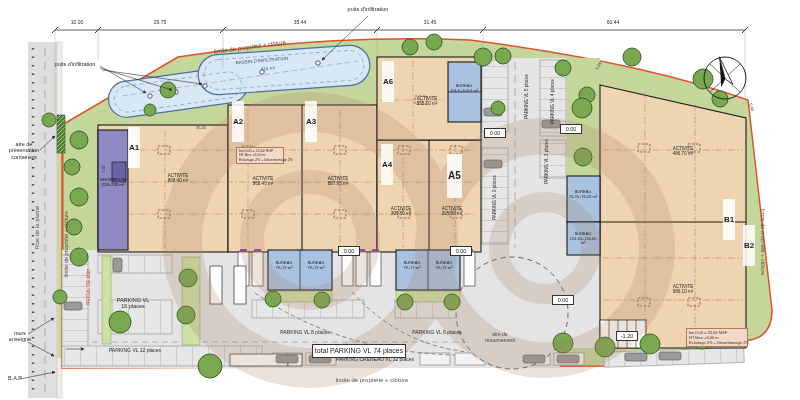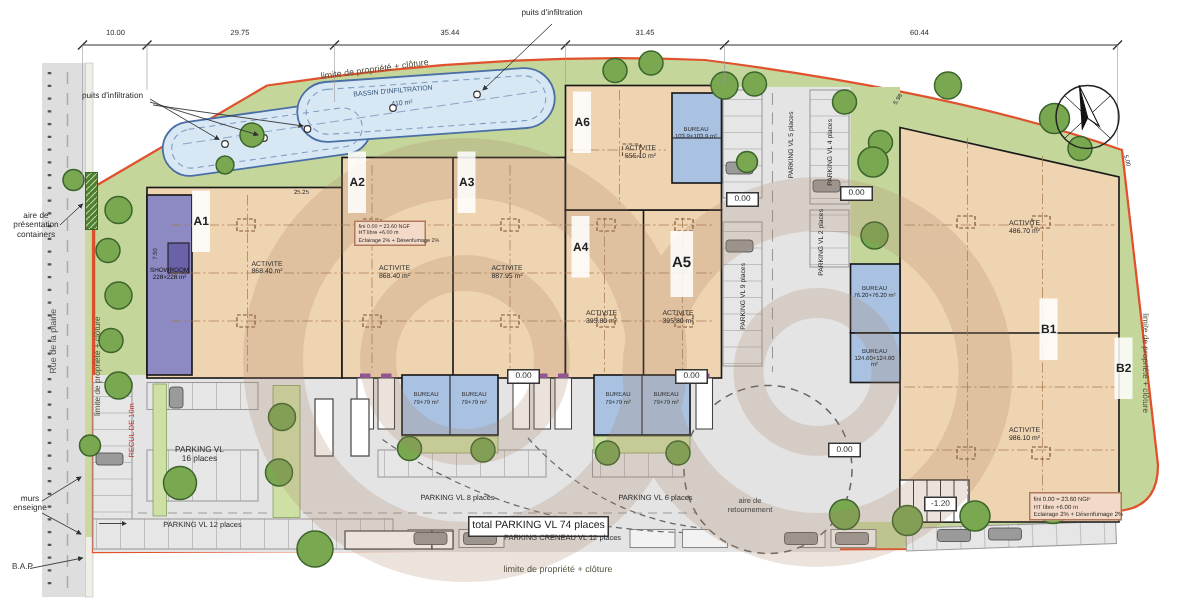--- a/index.html
+++ b/index.html
@@ -322,21 +322,21 @@
 enseigne</span>
 <span class="lbl" style="left:0px;top:375px;width:30px;font-size:5.5px;">B.A.P</span>
 <span class="lbl v" style="left:59px;top:284px;width:60px;font-size:5px;color:#cc3333;">RECUL DE 10m</span>
 
 <span class="lbl code" style="left:128px;top:127px;font-size:8px;">A1</span>
 <span class="lbl code" style="left:232px;top:101px;font-size:8px;">A2</span>
 <span class="lbl code" style="left:305px;top:101px;font-size:8px;">A3</span>
 <span class="lbl code" style="left:381px;top:144px;font-size:8px;">A4</span>
 <span class="lbl code" style="left:433px;top:154px;font-size:10px;margin-left:14px;">A5</span>
 <span class="lbl code" style="left:382px;top:61px;font-size:8px;">A6</span>
-<span class="lbl code" style="left:693px;top:199px;font-size:8px;">B1</span>
+<span class="lbl code" style="left:723px;top:199px;font-size:8px;">B1</span>
 <span class="lbl code" style="left:723px;top:225px;font-size:8px;margin-left:20px;">B2</span>
 
 <span class="lbl" style="left:153px;top:173px;width:50px;font-size:4.6px;"><span>ACTIVITE</span><br><span>868.40 m²</span></span>
 <span class="lbl" style="left:238px;top:176px;width:50px;font-size:4.6px;"><span>ACTIVITE</span><br><span>868.40 m²</span></span>
 <span class="lbl" style="left:313px;top:176px;width:50px;font-size:4.6px;"><span>ACTIVITE</span><br><span>887.95 m²</span></span>
 <span class="lbl" style="left:376px;top:206px;width:50px;font-size:4.6px;"><span>ACTIVITE</span><br><span>395.80 m²</span></span>
 <span class="lbl" style="left:427px;top:206px;width:50px;font-size:4.6px;"><span>ACTIVITE</span><br><span>395.80 m²</span></span>
 <span class="lbl" style="left:402px;top:96px;width:50px;font-size:4.6px;"><span>ACTIVITE</span><br><span>555.10 m²</span></span>
 <span class="lbl" style="left:658px;top:146px;width:50px;font-size:4.6px;"><span>ACTIVITE</span><br><span>486.70 m²</span></span>
 <span class="lbl" style="left:658px;top:284px;width:50px;font-size:4.6px;"><span>ACTIVITE</span><br><span>986.10 m²</span></span>

